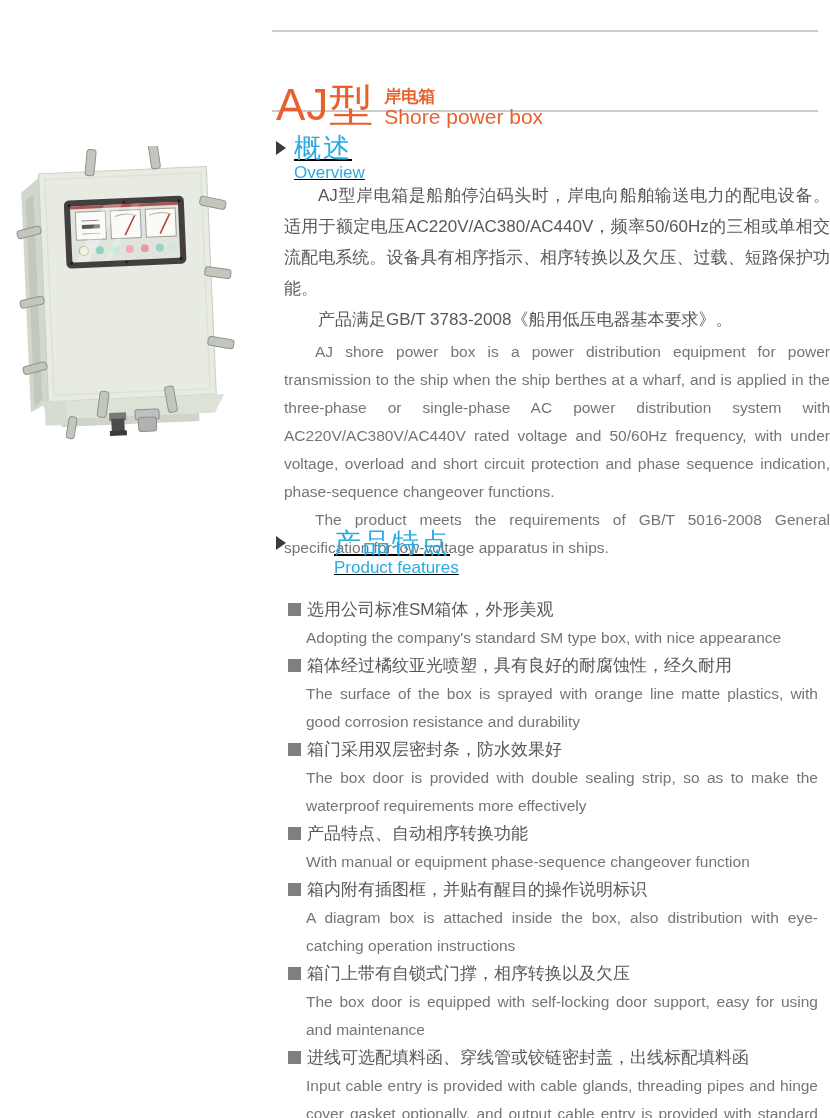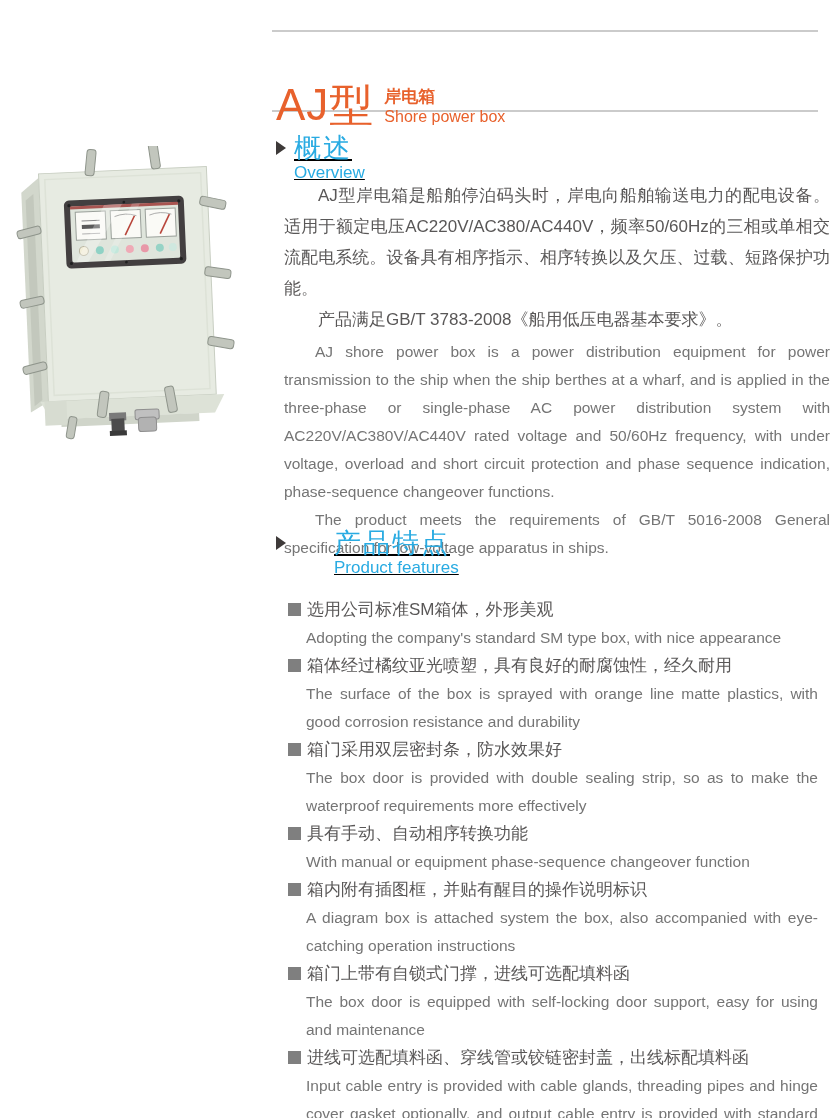--- a/index.html
+++ b/index.html
@@ -11,21 +11,21 @@
   }
 
   
   .rule { position:absolute; left:272px; width:546px; height:2px; background:#cbcbcb; }
   .rule-top { top:30px; }
   .rule-mid { top:110px; }
   .title-block { position:absolute; left:276px; top:50px; display:flex; align-items:flex-end; }
   .title-model { font-size:44px; line-height:48px; color:#e8612c; letter-spacing:1px; font-weight:400; }
   .title-sub { display:flex; flex-direction:column; margin-left:10px; padding-bottom:3px; }
   .title-sub-zh { font-size:17px; line-height:20px; color:#e8612c; font-weight:bold;margin-top:37px; }
-  .title-sub-en { font-size:16px; line-height:19px; color:#e8612c; }
+  .title-sub-en { font-size:21px; line-height:19px; color:#e8612c; }
 
   
   .sec-head { position:absolute; left:276px; display:flex;text-decoration:underline; }
   .sec-head-overview { top:133px; }
   .sec-head-features { top:528px;gap:40px; }
   .tri {
     width:0; height:0; margin:8px 8px 0 0;
     border-left:10px solid #3e3a39;
     border-top:7px solid transparent;
     border-bottom:7px solid transparent;
@@ -194,35 +194,35 @@
 
       <div class="feat-item">
         <div class="feat-zh">
           <span class="sq"></span><span>箱门采用双层密封条，防水效果好</span>
         </div>
         <div class="feat-en">The box door is provided with double sealing strip, so as to make the waterproof requirements more effectively</div>
       </div>
 
       <div class="feat-item">
         <div class="feat-zh">
-          <span class="sq"></span><span>具有手动、自动相序转换功能</span>
+          <span class="sq"></span><span>产品特点、自动相序转换功能</span>
         </div>
         <div class="feat-en">With manual or equipment phase-sequence changeover function</div>
       </div>
 
       <div class="feat-item">
         <div class="feat-zh">
           <span class="sq"></span><span>箱内附有插图框，并贴有醒目的操作说明标识</span>
         </div>
-        <div class="feat-en">A diagram box is attached system the box, also accompanied with eye-catching operation instructions</div>
-      </div>
-
-      <div class="feat-item">
-        <div class="feat-zh">
-          <span class="sq"></span><span>箱门上带有自锁式门撑，进线可选配填料函</span>
+        <div class="feat-en">A diagram box is attached inside the box, also distribution with eye-catching operation instructions</div>
+      </div>
+
+      <div class="feat-item">
+        <div class="feat-zh">
+          <span class="sq"></span><span>箱门上带有自锁式门撑，相序转换以及欠压</span>
         </div>
         <div class="feat-en">The box door is equipped with self-locking door support, easy for using and maintenance</div>
       </div>
 
       <div class="feat-item">
         <div class="feat-zh">
           <span class="sq"></span><span>进线可选配填料函、穿线管或铰链密封盖，出线标配填料函</span>
         </div>
         <div class="feat-en">Input cable entry is provided with cable glands, threading pipes and hinge cover gasket optionally, and output cable entry is provided with standard cable glands</div>
       </div>

